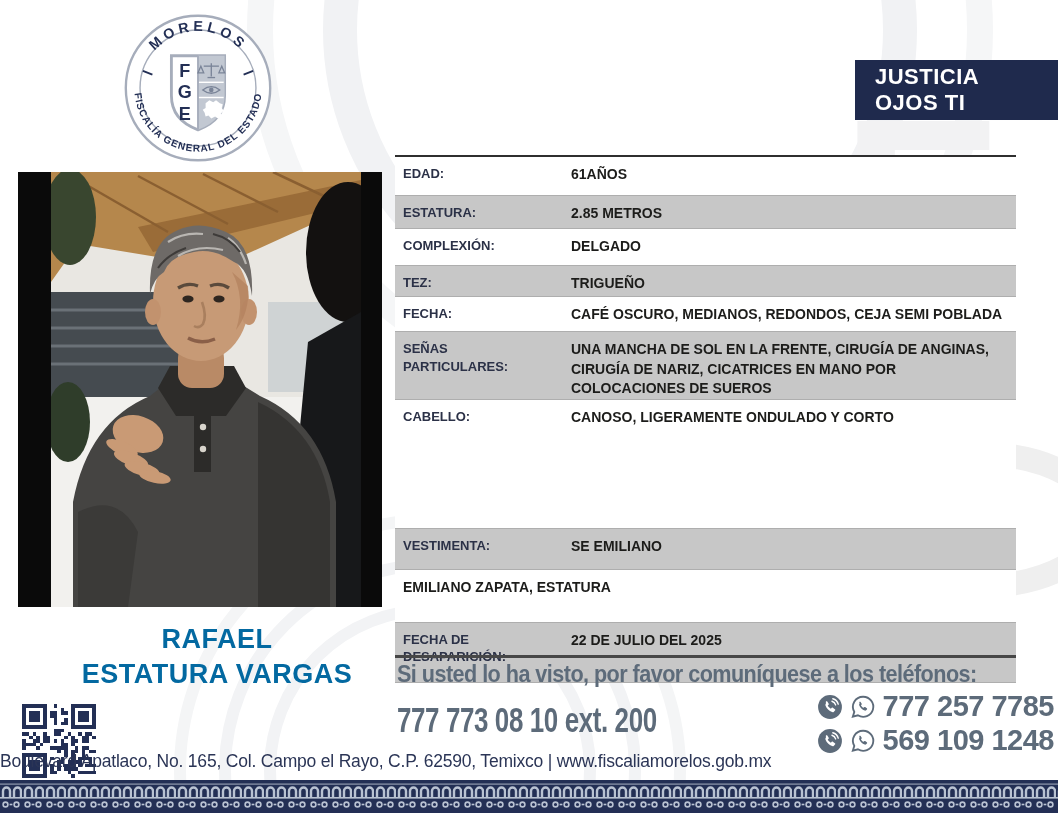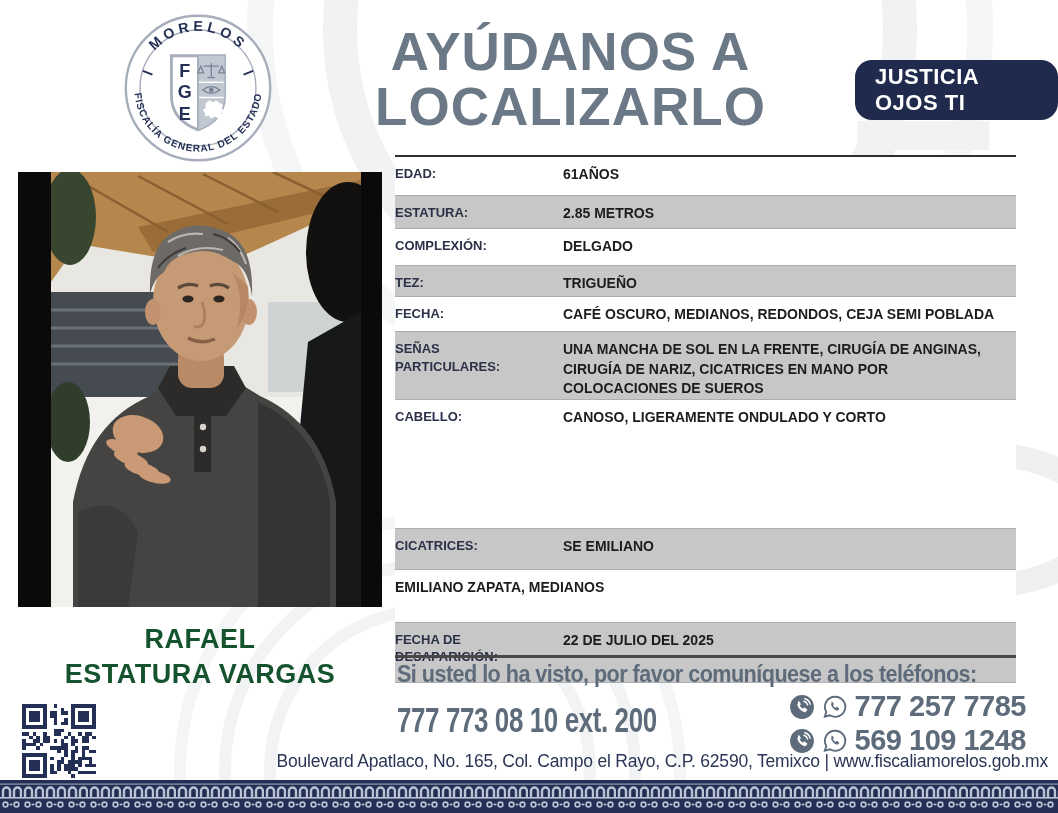--- a/index.html
+++ b/index.html
@@ -7,50 +7,50 @@
         font-family:"Liberation Sans",sans-serif;}
   .layer{position:absolute;inset:0;}
   .content{position:absolute;inset:0;z-index:2;}
   
   .seal{position:absolute;left:122px;top:12px;width:152px;height:152px;}
   .title{position:absolute;left:348px;top:24px;width:445px;text-align:center;
          color:#6b7886;font-weight:bold;font-size:53px;line-height:1.04;letter-spacing:1px;}
   .badge{position:absolute;left:855px;top:60px;width:203px;height:60px;background:#1f2a4d;
          color:#fff;display:flex;flex-direction:column;justify-content:center;
          padding-left:20px;box-sizing:border-box;font-weight:bold;font-size:22px;
-         line-height:1.2;letter-spacing:.5px;border-radius:17px;}
+         line-height:1.2;letter-spacing:.5px;}
   
   .photo{position:absolute;left:18px;top:172px;width:364px;height:435px;display:block;}
-  .name{position:absolute;left:10px;top:622px;width:380px;text-align:center;
-        color:#14532d;font-weight:bold;font-size:27px;line-height:1.3;letter-spacing:.5px;}
+  .name{position:absolute;left:27px;top:622px;width:380px;text-align:center;
+        color:#0369a1;font-weight:bold;font-size:27px;line-height:1.3;letter-spacing:.5px;}
   
   .dtable{position:absolute;left:395px;top:155px;width:621px;border-top:2px solid #2f2f2f;}
-  .trow{display:flex;column-gap:18px;padding:8px 0 0 0;box-sizing:border-box;background:#fff;}
+  .trow{display:flex;column-gap:18px;padding:8px 0 0 8px;box-sizing:border-box;background:#fff;}
   .trow:nth-child(even){background:#c7c7c7;border-top:1px solid #aeaeae;border-bottom:1px solid #aeaeae;}
   .trow:nth-child(1){min-height:38px}.trow:nth-child(2){min-height:34px}
   .trow:nth-child(3){min-height:36px}.trow:nth-child(4){min-height:32px}
   .trow:nth-child(5){min-height:34px}.trow:nth-child(6){min-height:39px}
   .trow:nth-child(7){min-height:128px}.trow:nth-child(8){min-height:42px}
   .trow:nth-child(9){min-height:52px}.trow:nth-child(10){min-height:61px}
   .tlabel{flex:0 0 150px;color:#2b3147;font-weight:bold;font-size:13px;line-height:1.35;}
   .tvalue{flex:1;color:#1c1c1a;font-weight:bold;font-size:14px;line-height:1.4;padding-right:10px;}
   .contact-divider{position:absolute;left:395px;top:655px;width:621px;height:3px;background:#474747;}
   
   .headline{position:absolute;left:397px;top:660px;width:720px;color:#5d6b7a;font-weight:bold;
             font-size:24px;letter-spacing:-0.6px;transform:scaleX(.9);transform-origin:left top;white-space:nowrap;}
   .phone-main{position:absolute;left:397px;top:700px;color:#5d6b7a;font-weight:bold;font-size:35px;
               letter-spacing:-0.5px;transform:scaleX(.74);transform-origin:left top;white-space:nowrap;}
-  .phone-list{position:absolute;right:32px;top:690px;display:flex;flex-direction:column;
+  .phone-list{position:absolute;right:4px;top:690px;display:flex;flex-direction:column;
               align-items:flex-end;gap:1px;}
   .phone-row{display:flex;align-items:center;gap:7px;font-size:29px;font-weight:bold;
              color:#5d6b7a;letter-spacing:-0.5px;}
   .cicon{width:26px;height:26px;display:block;}
   
   .qr{position:absolute;left:22px;top:704px;width:74px;height:74px;}
-  .address{position:absolute;left:0;top:751px;width:1048px;text-align:right;color:#2b3556;
+  .address{position:absolute;left:0;top:751px;width:1048px;text-align:left;color:#2b3556;
            font-size:17.5px;letter-spacing:-0.2px;}
   .band{position:absolute;left:0;bottom:0;width:1058px;height:33px;display:block;}
 </style>
 </head>
 <body>
 
 <div class="page">
 
   <svg class="layer" viewBox="0 0 1058 813" aria-hidden="true">
     <circle cx="620" cy="30" r="280" fill="none" stroke="#f1f2f4" stroke-width="34"></circle>
@@ -99,24 +99,20 @@
 
       <g>
         <path d="M85 82 q9 -7 18 0 q-9 7 -18 0 z" fill="none" stroke="#7a8498" stroke-width="1.4"></path>
         <circle cx="94" cy="82" r="2.4" fill="#7a8498"></circle>
       </g>
       <line x1="81" y1="90" x2="107" y2="90" stroke="#fff" stroke-width="1.5"></line>
 
       <path fill="#fff" d="M88 96 l4 -3 4 2 3 -2 4 3 3 1 -1 4 2 3 -3 3 1 3 -4 2 -3 -2 -4 2 -3 -3 -3 1 -1 -4 -2 -3 3 -2 z"></path>
     </svg>
 
-    <div class="title">
-      <div>AYÚDANOS A</div>
-      <div>LOCALIZARLO</div>
-    </div>
 
     <div class="badge">
       <span>JUSTICIA</span>
       <span>OJOS TI</span>
     </div>
 
     <svg class="photo" viewBox="0 0 364 435" preserveAspectRatio="none">
       <rect width="364" height="435" fill="#0a0a0a"></rect>
       <g>
         <rect x="33" y="0" width="310" height="435" fill="#e9e7e2"></rect>
@@ -219,25 +215,25 @@
         </div>
         <div class="trow">
           <div class="tlabel">SEÑAS PARTICULARES:</div>
           <div class="tvalue">UNA MANCHA DE SOL EN LA FRENTE, CIRUGÍA DE ANGINAS, CIRUGÍA DE NARIZ, CICATRICES EN MANO POR COLOCACIONES DE SUEROS</div>
         </div>
         <div class="trow">
           <div class="tlabel">CABELLO:</div>
           <div class="tvalue">CANOSO, LIGERAMENTE ONDULADO Y CORTO</div>
         </div>
         <div class="trow">
-          <div class="tlabel">CICATRICES:</div>
+          <div class="tlabel">VESTIMENTA:</div>
           <div class="tvalue">SE EMILIANO</div>
         </div>
         <div class="trow">
-          <div class="tvalue">EMILIANO ZAPATA, MEDIANOS</div>
+          <div class="tvalue">EMILIANO ZAPATA, ESTATURA</div>
         </div>
         <div class="trow">
           <div class="tlabel">FECHA DE DESAPARICIÓN:</div>
           <div class="tvalue">22 DE JULIO DEL 2025</div>
         </div>
       </div>
 
     <div class="contact-divider"></div>
 
     <div class="headline">Si usted lo ha visto, por favor comuníquese a los teléfonos:</div>

